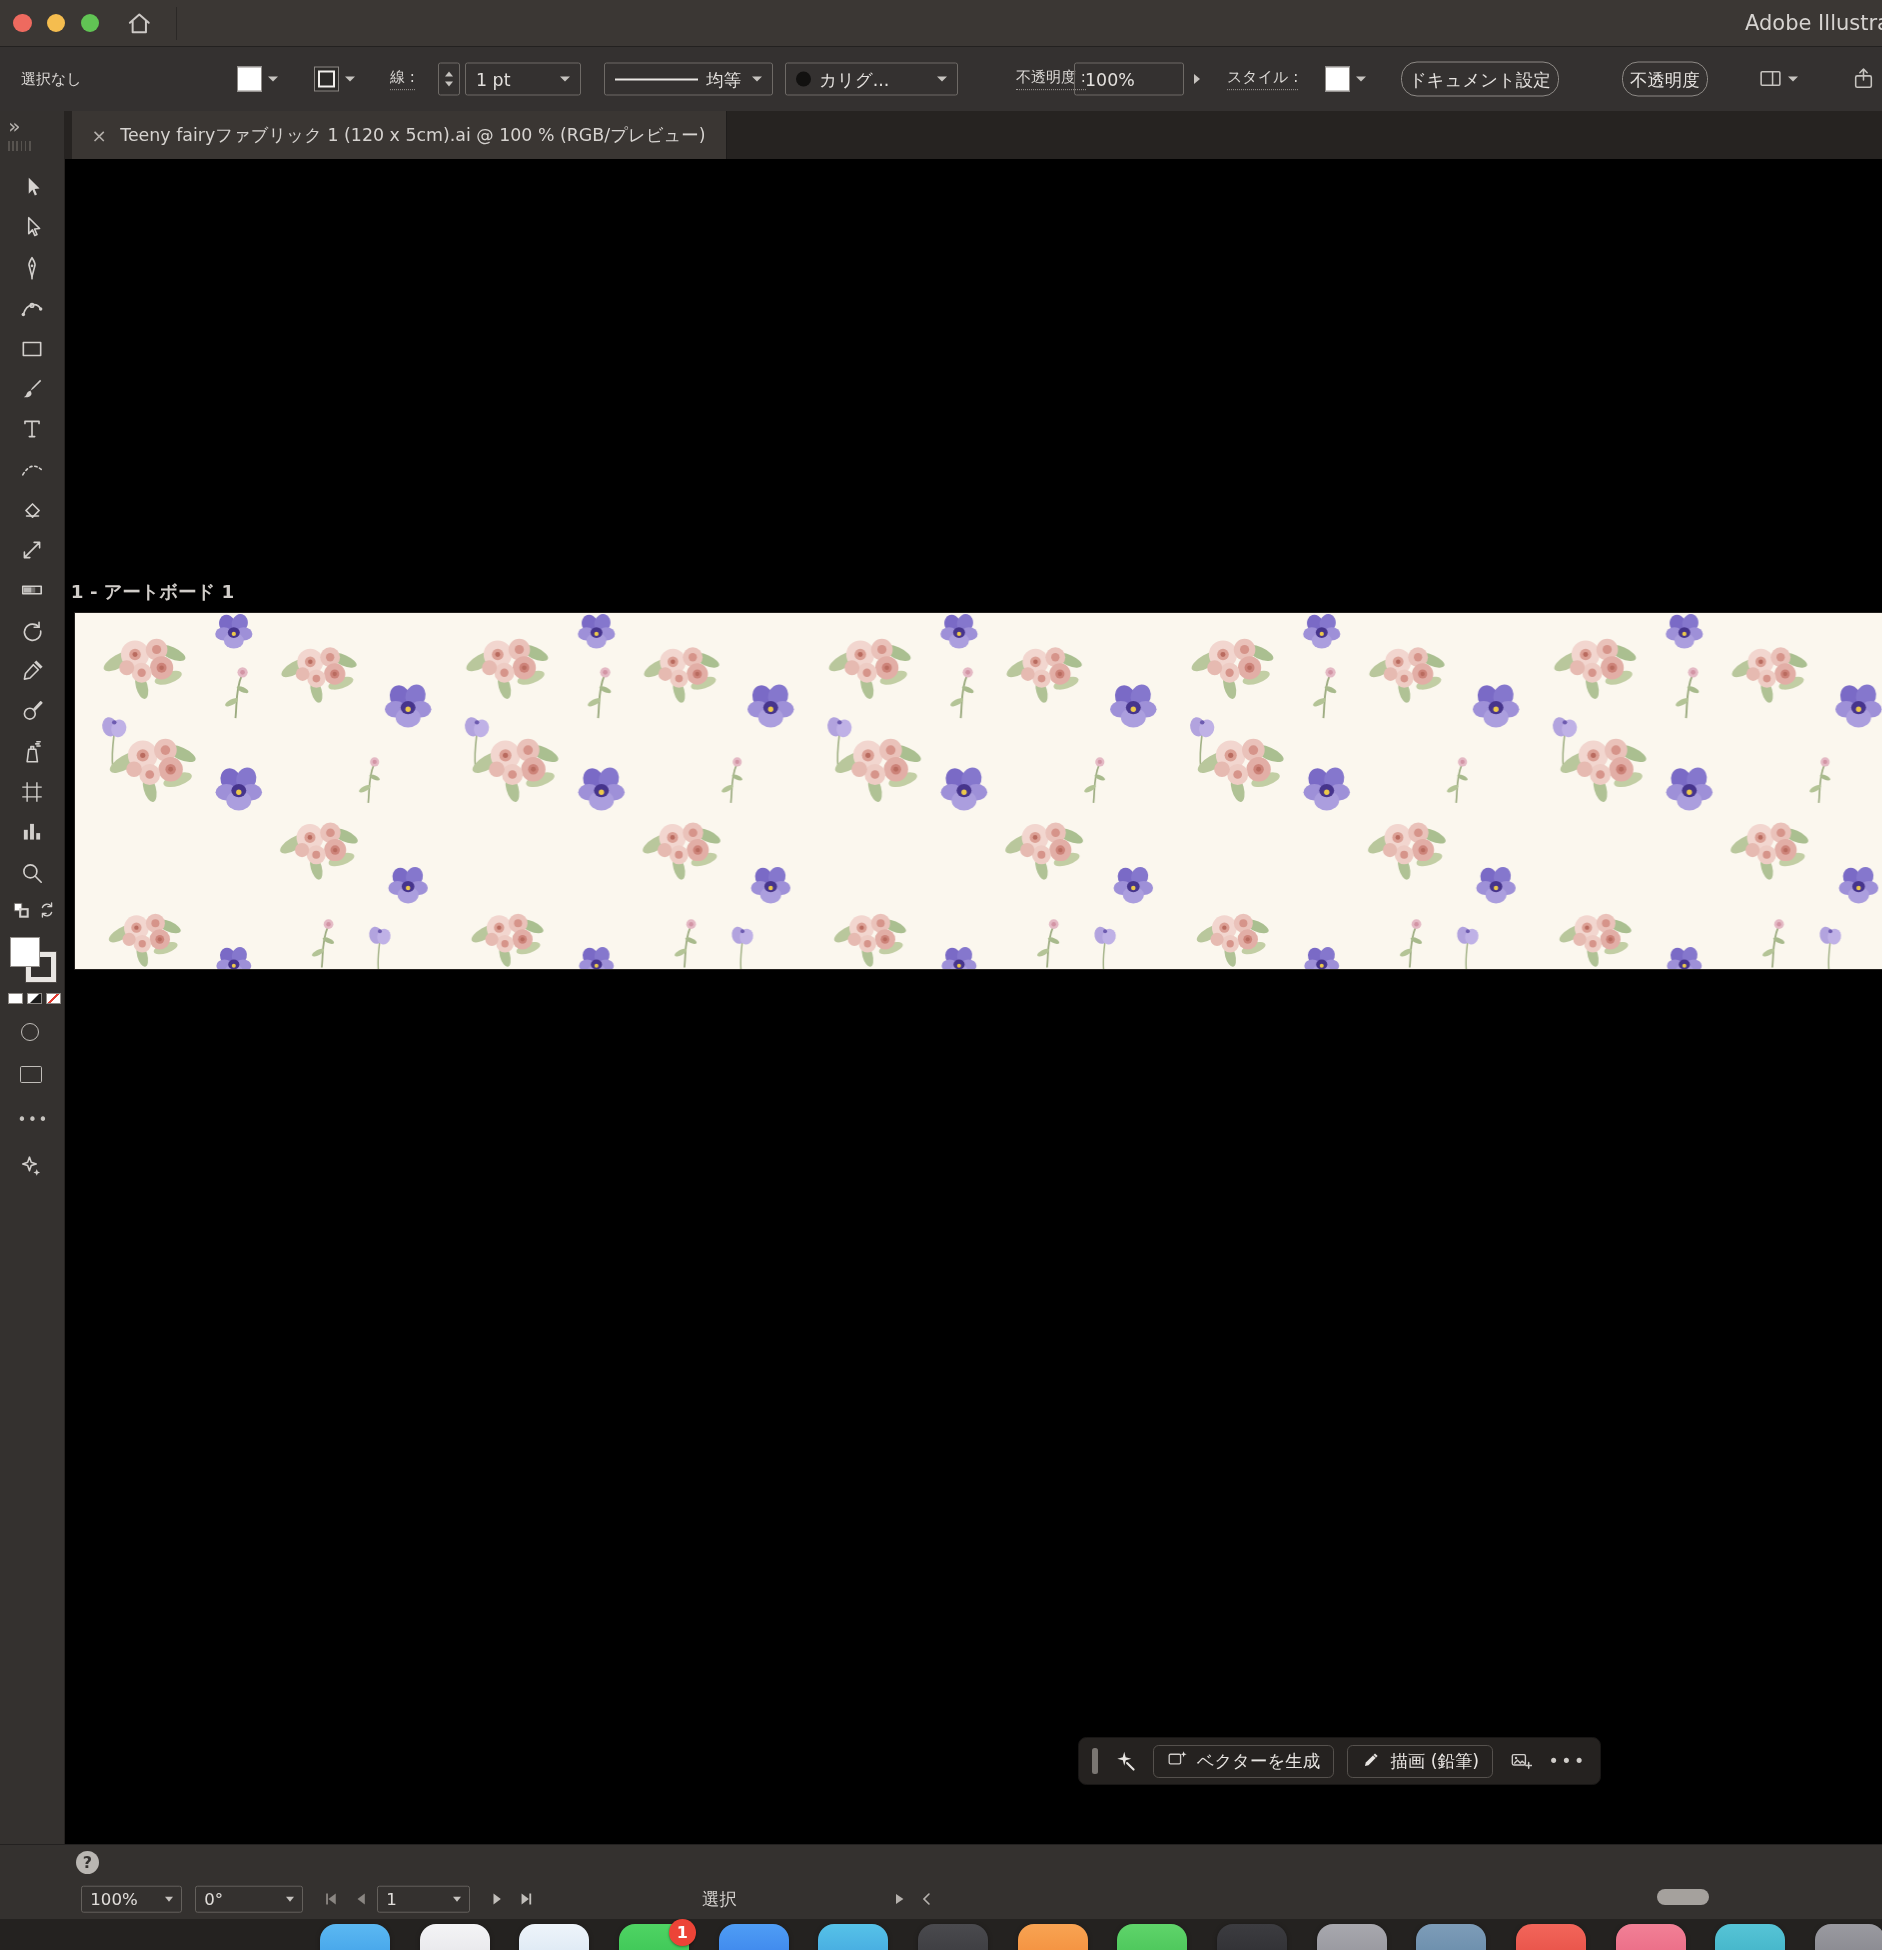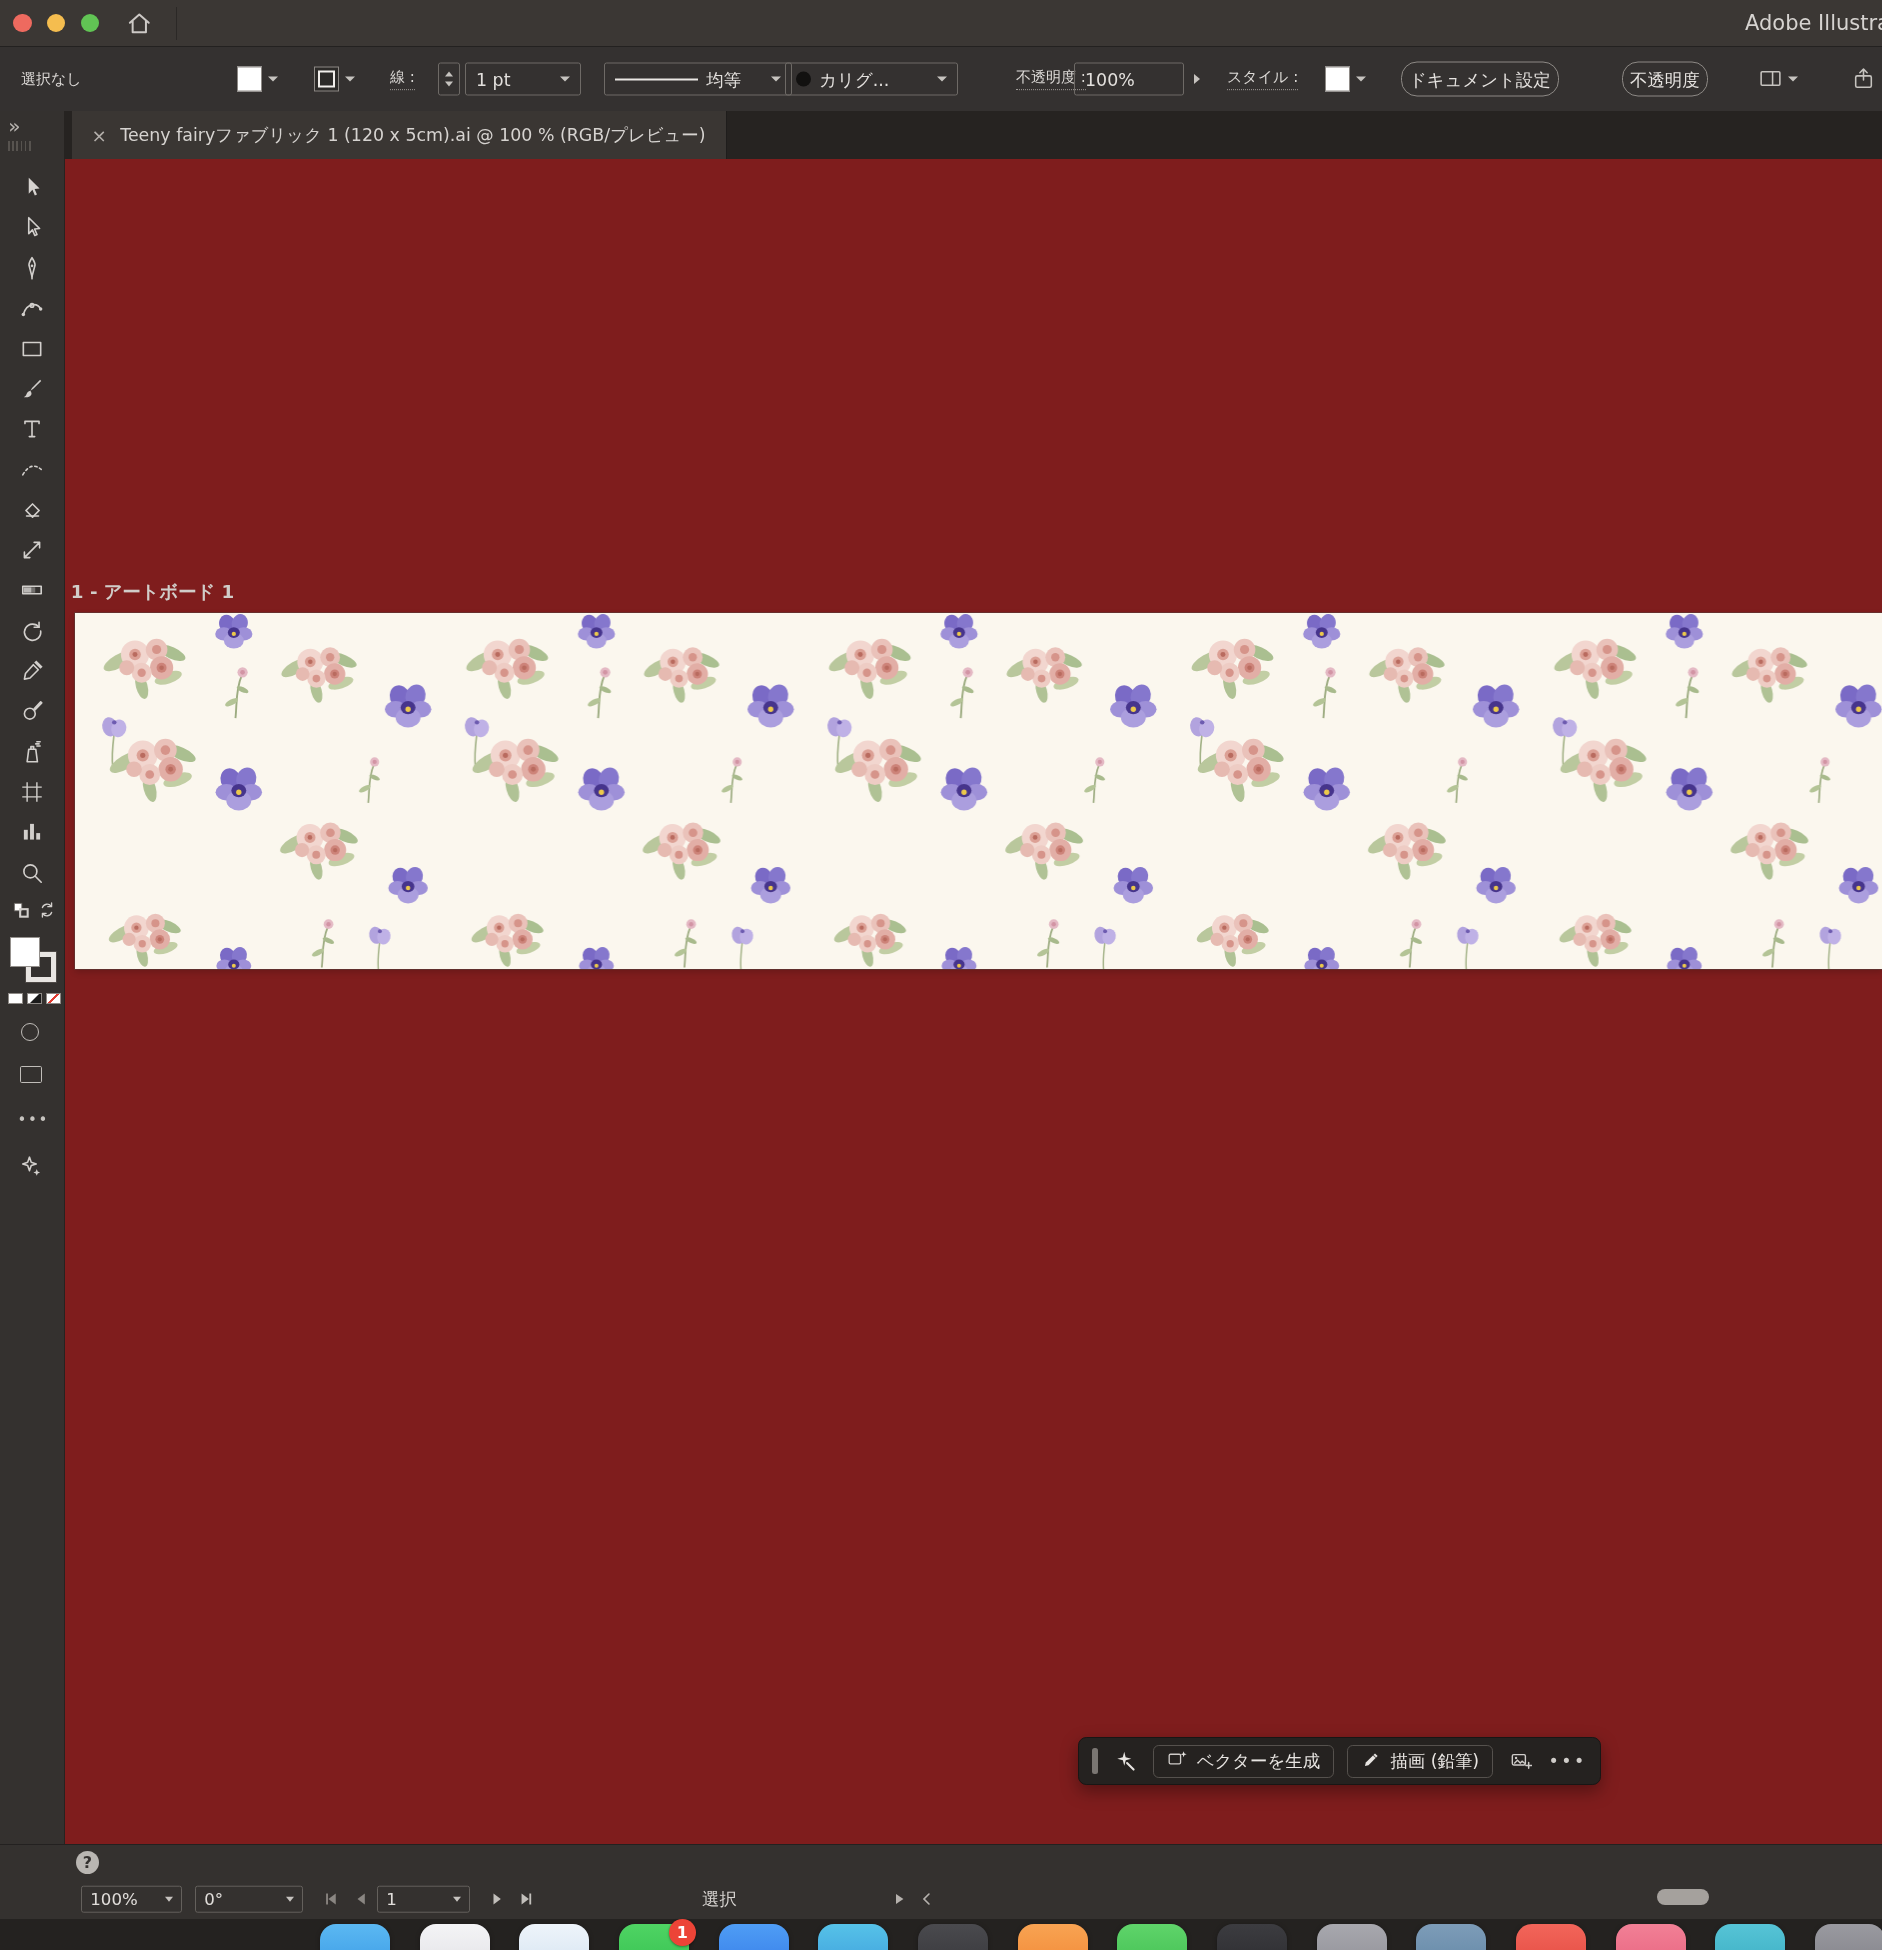--- a/index.html
+++ b/index.html
@@ -58,21 +58,21 @@
   .mode-row{left:7.5px;top:834px;display:flex;gap:4.2px}
   .mode-color{background:#fff}
   .mode-grad{background:linear-gradient(135deg,#fff 48%,#1a1a1a 52%)}
   .mode-none{background:linear-gradient(135deg,#fff 42%,#e03c31 42%,#e03c31 58%,#fff 58%)}
   .draw-mode{left:21px;top:864px;width:18.3px;height:18.3px;border:1.7px solid #c0bdb9;border-radius:50%}
   .screen-mode{left:20px;top:907px;width:21.6px;height:16.6px;border:1.7px solid #c0bdb9;border-radius:1.7px}
   .more-tools{left:17.4px;top:952px;color:#c6c3bf;font-size:15px;letter-spacing:1.7px}
   .ai-sparkle{left:18.3px;top:995px}
 
   
-  .canvas{position:absolute;left:65px;top:159px;right:0;height:1685px;background:#7f1d1d;overflow:hidden}
+  .canvas{position:absolute;left:65px;top:159px;right:0;height:1685px;background:#000000;overflow:hidden}
   .artboard-label{position:absolute;left:5.8px;top:420px;font-size:18.3px;font-weight:bold;color:#d1cdc9;white-space:nowrap}
   .artboard{position:absolute;left:10px;top:454px;width:1808px;height:356px;background:#fbf7ee;box-shadow:0 0 0 0.8px rgba(80,75,70,.55),0 2.5px 6.6px rgba(0,0,0,.18)}
   .artboard svg{display:block}
 
   
   .taskbar{position:absolute;left:1013px;top:1578px;height:48px;display:flex;align-items:center;gap:12.5px;padding:0 13.3px;background:#252220;border:0.8px solid #181615;border-radius:8.3px;box-shadow:0 6.6px 16.6px rgba(0,0,0,.35)}
   .tb-handle{width:5.8px;height:26.6px;border-radius:2.5px;background:#7a7672}
   .tb-icon{display:grid;place-items:center;width:30px;height:30px}
   .tb-icon svg{width:22.4px;height:22.4px}
   .tb-btn{display:flex;align-items:center;gap:8.3px;height:33px;padding:0 13.3px;border:1.7px solid #55514d;border-radius:5.8px;background:transparent;color:#e8e5e2;font-size:17.4px;font-family:inherit;white-space:nowrap}
@@ -132,21 +132,21 @@
     <span class="cb-text link" style="left:390px">線 :</span>
     <div class="stepper" style="left:438px">
       <span class="st-up"></span>
       <span class="st-down"></span>
     </div>
     <div class="field" style="left:465px;width:116px">
       <span>1 pt</span>
       <span class="chev-down"></span>
     </div>
 
-    <div class="field" style="left:604px;width:188px">
+    <div class="field" style="left:604px;width:169px">
       <span class="profile-line"></span>
       <span>均等</span>
       <span class="chev-down"></span>
     </div>
 
     <div class="field" style="left:785px;width:173px">
       <span class="brush-dot"></span>
       <span>カリグ...</span>
       <span class="chev-down"></span>
     </div>

